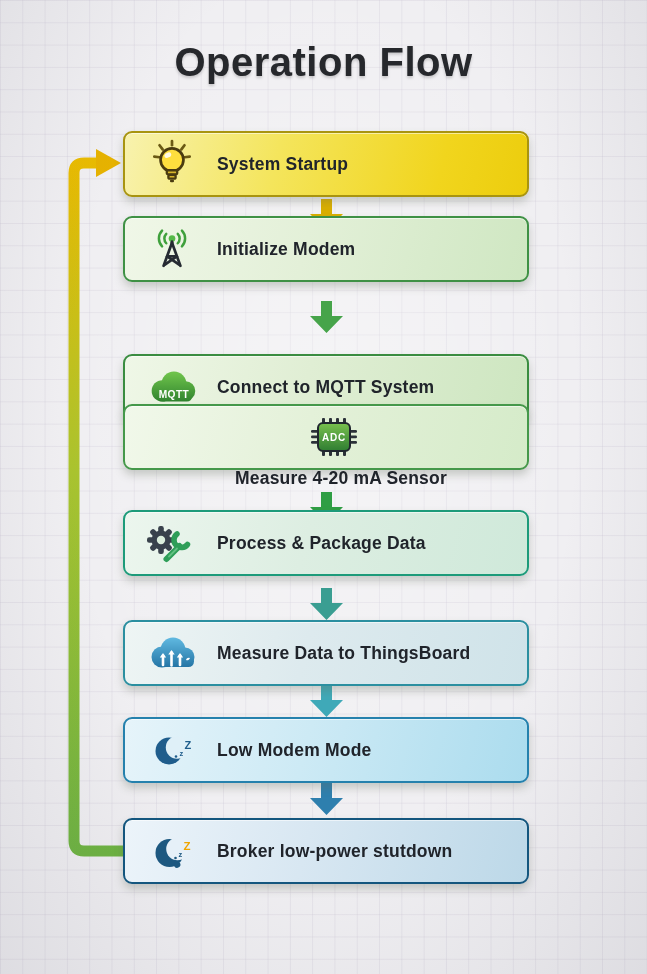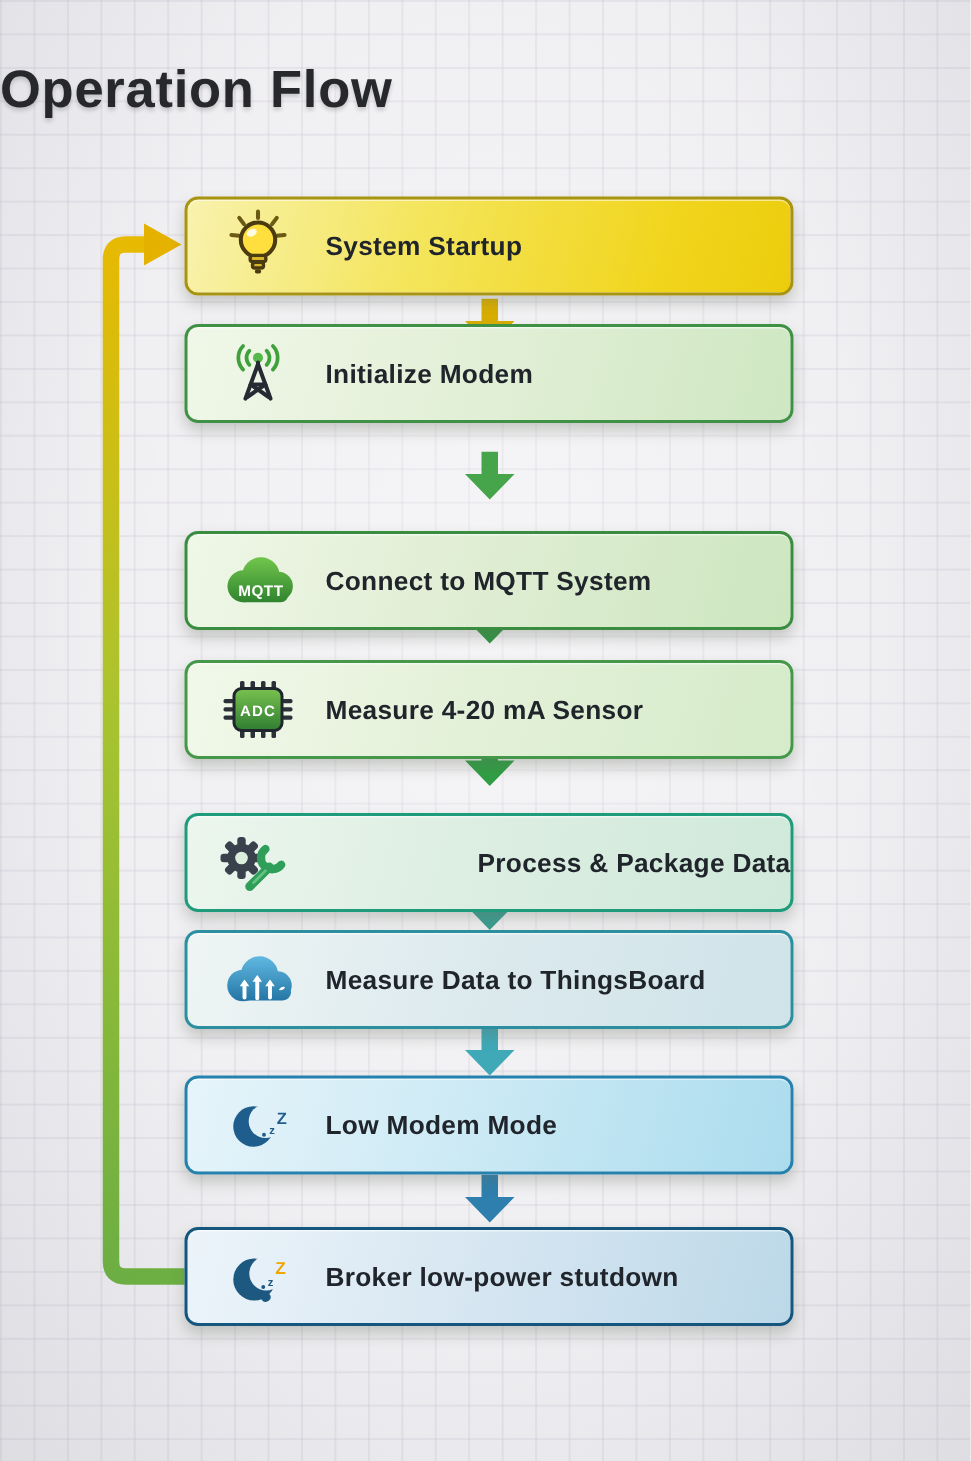--- a/index.html
+++ b/index.html
@@ -14,38 +14,38 @@
       linear-gradient(to right, rgba(203,198,212,.30) 1px, transparent 1px),
       linear-gradient(to bottom, rgba(203,198,212,.30) 1px, transparent 1px);
     background-size:22.3px 22.3px;
   }
   .canvas::after{
     content:"";position:absolute;inset:0;pointer-events:none;
     background:radial-gradient(ellipse at 50% 42%, rgba(255,255,255,.35) 0%, transparent 55%, rgba(110,110,125,.14) 100%);
   }
   .title{
     position:absolute;top:40px;left:0;width:100%;
-    text-align:left;font-size:35px;font-weight:800;color:#26282c;
+    text-align:center;font-size:40px;font-weight:800;color:#26282c;
     letter-spacing:.5px;text-shadow:0 2px 3px rgba(0,0,0,.18);
     margin:0;z-index:3;
   }
   .node{
     position:absolute;left:123px;width:406px;height:66px;
     border-radius:9px;display:flex;align-items:center;
     box-sizing:border-box;padding-left:16px;
     box-shadow:0 5px 9px rgba(100,108,92,.30), inset 0 1px 0 rgba(255,255,255,.55);
     z-index:2;
   }
   .node .icon{width:62px;height:54px;display:flex;align-items:center;justify-content:center;flex:0 0 62px;}
   .node .label{margin-left:14px;font-size:17.5px;font-weight:700;color:#20242b;letter-spacing:.2px;}
   .n1{top:131px;background:linear-gradient(105deg,#f8f2ae 0%,#f4e55c 38%,#f1d51d 78%,#eccd0d 100%);border:2px solid #a89410;}
   .n2{top:216px;background:linear-gradient(105deg,#f0f7e8 0%,#e3f0d8 45%,#cfe7c2 100%);border:2px solid #3f9145;}
   .n3{top:333px;background:linear-gradient(105deg,#eff7e7 0%,#e0eed4 45%,#cde6c0 100%);border:2px solid #3a8c40;margin-top:21px;}
-  .n4{top:440px;background:linear-gradient(105deg,#f1f8ea 0%,#e4f1d9 45%,#d5ebc9 100%);border:2px solid #45984a;}
-  .n5{top:542px;background:linear-gradient(105deg,#ecf6ee 0%,#ddeee2 45%,#cfe9da 100%);border:2px solid #1d9b7a;justify-content:space-between;}
+  .n4{top:404px;background:linear-gradient(105deg,#f1f8ea 0%,#e4f1d9 45%,#d5ebc9 100%);border:2px solid #45984a;flex-direction:column;}
+  .n5{top:510px;background:linear-gradient(105deg,#ecf6ee 0%,#ddeee2 45%,#cfe9da 100%);border:2px solid #1d9b7a;}
   .n6{top:620px;background:linear-gradient(105deg,#eef5f4 0%,#ddeaee 45%,#cfe3e9 100%);border:2px solid #2b8fa0;}
   .n7{top:717px;background:linear-gradient(105deg,#e6f4fa 0%,#cdeaf5 45%,#abdcee 100%);border:2px solid #2581ad;}
   .n8{top:818px;background:linear-gradient(105deg,#ecf4fa 0%,#d8e7f2 45%,#bcd8e8 100%);border:2.5px solid #14567e;}
   .flow-arrow{position:absolute;left:308px;width:37px;height:33px;z-index:1;}
   .fa1{top:199px;} .fa2{top:301px;} .fa3{top:397px;} .fa4{top:492px;}
   .fa5{top:588px;} .fa6{top:685px;} .fa7{top:783px;}
   .loop-svg{position:absolute;left:0;top:0;width:647px;height:974px;z-index:0;}
   svg{display:block;}
 </style>
 </head>

